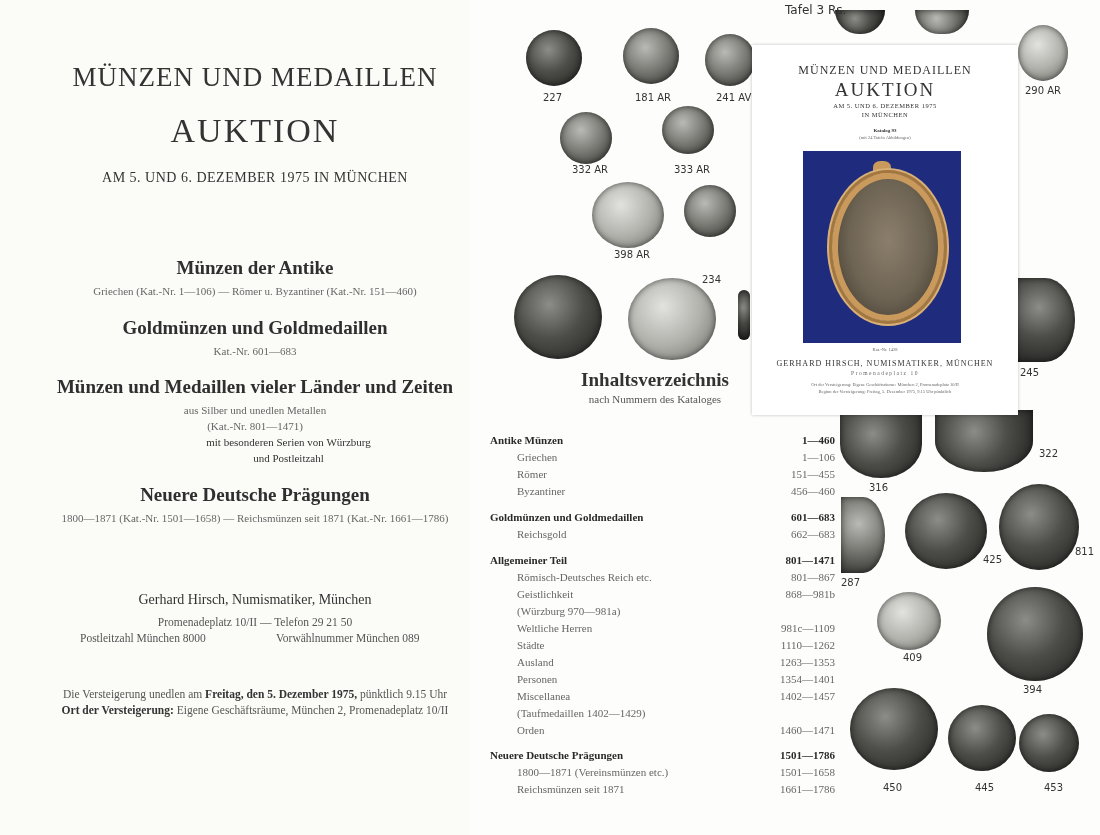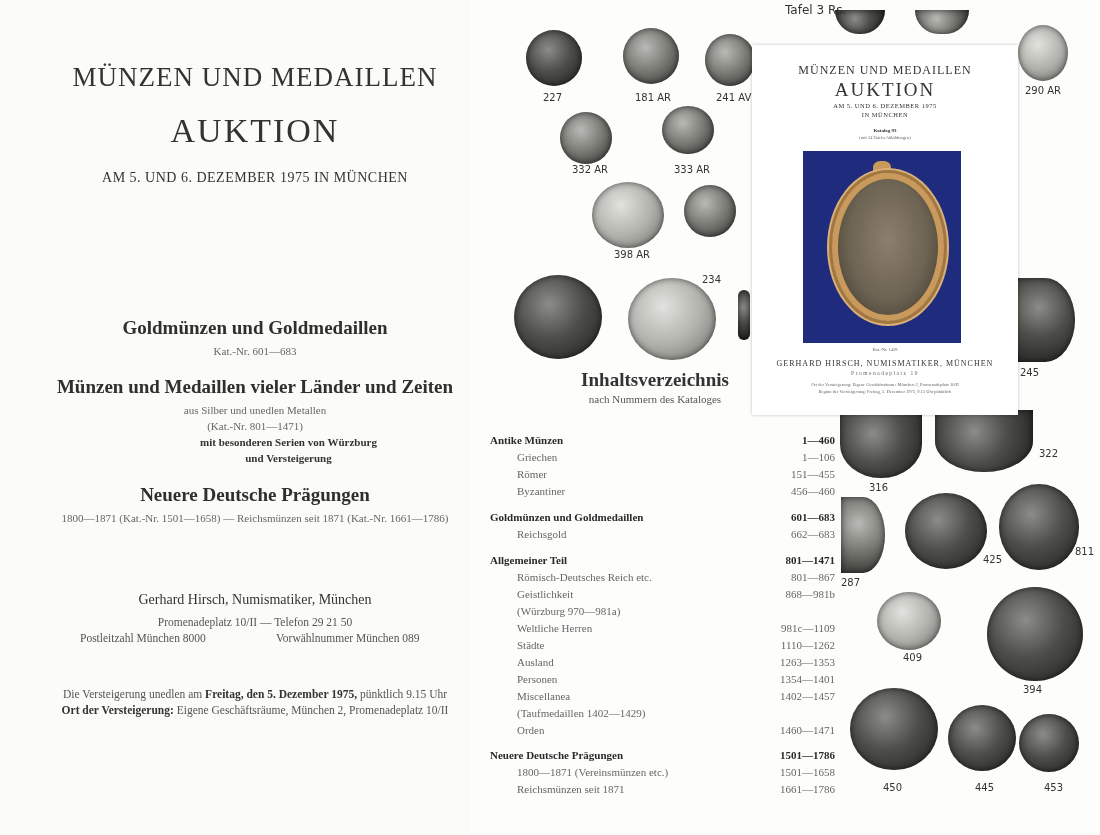--- a/index.html
+++ b/index.html
@@ -10,21 +10,21 @@
   .abs { position:absolute; }
 
   
   #left-page { left:0; top:0; width:470px; height:835px; background:#fbfbf8; }
   .title-line { left:0; width:510px; text-align:center; letter-spacing:1px; color:#333; }
   #main-title { top:62px; font-size:27px; }
   #auktion { top:112px; font-size:34px; letter-spacing:2px; }
   #date-line { top:170px; font-size:14px; letter-spacing:0.5px; }
   .sec-head { left:0; width:510px; text-align:center; font-weight:bold; font-size:19px; color:#2f2f2f; }
   .sec-sub { left:0; width:510px; text-align:center; font-size:11px; color:#666; }
-  .sec-sub-b { left:0; width:577px; text-align:center; font-size:11px; color:#333; font-weight:bold; }
+  .sec-sub-b { left:0; width:577px; text-align:center; font-size:11px; color:#333; font-weight:normal; }
   .addr { font-size:11.5px; color:#555; }
   .notice { left:0; width:510px; text-align:center; font-size:11.5px; color:#555; }
   .notice b { color:#333; }
 
   
   #coin-plate { left:498px; top:0; width:260px; height:370px; }
   .coin {
     position:absolute; border-radius:50%;
     background:radial-gradient(circle at 40% 35%, #b9b9b5 0%, #7d7d78 45%, #4a4a46 80%, #333 100%);
     box-shadow: inset 0 0 6px rgba(0,0,0,.6);
@@ -61,29 +61,31 @@
   #right-plate { left:835px; top:0; width:265px; height:721px; }
 </style>
 </head>
 <body>
 
 <div id="left-page" class="abs">
   <div id="main-title" class="abs title-line">MÜNZEN UND MEDAILLEN</div>
   <div id="auktion" class="abs title-line">AUKTION</div>
   <div id="date-line" class="abs title-line">AM 5. UND 6. DEZEMBER 1975 IN MÜNCHEN</div>
 
+  <div class="abs sec-head" style="top:257px">Münzen der Antike</div>
+  <div class="abs sec-sub" style="top:285px">Griechen (Kat.-Nr. 1—106) — Römer u. Byzantiner (Kat.-Nr. 151—460)</div>
 
   <div class="abs sec-head" style="top:317px">Goldmünzen und Goldmedaillen</div>
   <div class="abs sec-sub" style="top:345px">Kat.-Nr. 601—683</div>
 
   <div class="abs sec-head" style="top:376px">Münzen und Medaillen vieler Länder und Zeiten</div>
   <div class="abs sec-sub" style="top:404px">aus Silber und unedlen Metallen</div>
   <div class="abs sec-sub" style="top:420px">(Kat.-Nr. 801—1471)</div>
   <div class="abs sec-sub-b" style="top:436px">mit besonderen Serien von Würzburg</div>
-  <div class="abs sec-sub-b" style="top:452px">und Versteigerung</div>
+  <div class="abs sec-sub-b" style="top:452px">und Postleitzahl</div>
 
   <div class="abs sec-head" style="top:484px">Neuere Deutsche Prägungen</div>
   <div class="abs sec-sub" style="top:512px">1800—1871 (Kat.-Nr. 1501—1658) — Reichsmünzen seit 1871 (Kat.-Nr. 1661—1786)</div>
 
   <div class="abs" style="left:0;width:510px;top:592px;text-align:center;font-size:14px;color:#333;">Gerhard Hirsch, Numismatiker, München</div>
   <div class="abs addr" style="left:0;width:510px;top:616px;text-align:center;">Promenadeplatz 10/II — Telefon 29 21 50</div>
   <div class="abs addr" style="left:80px;top:632px;">Postleitzahl München 8000</div>
   <div class="abs addr" style="left:276px;top:632px;">Vorwählnummer München 089</div>
 
   <div class="abs notice" style="top:688px">

